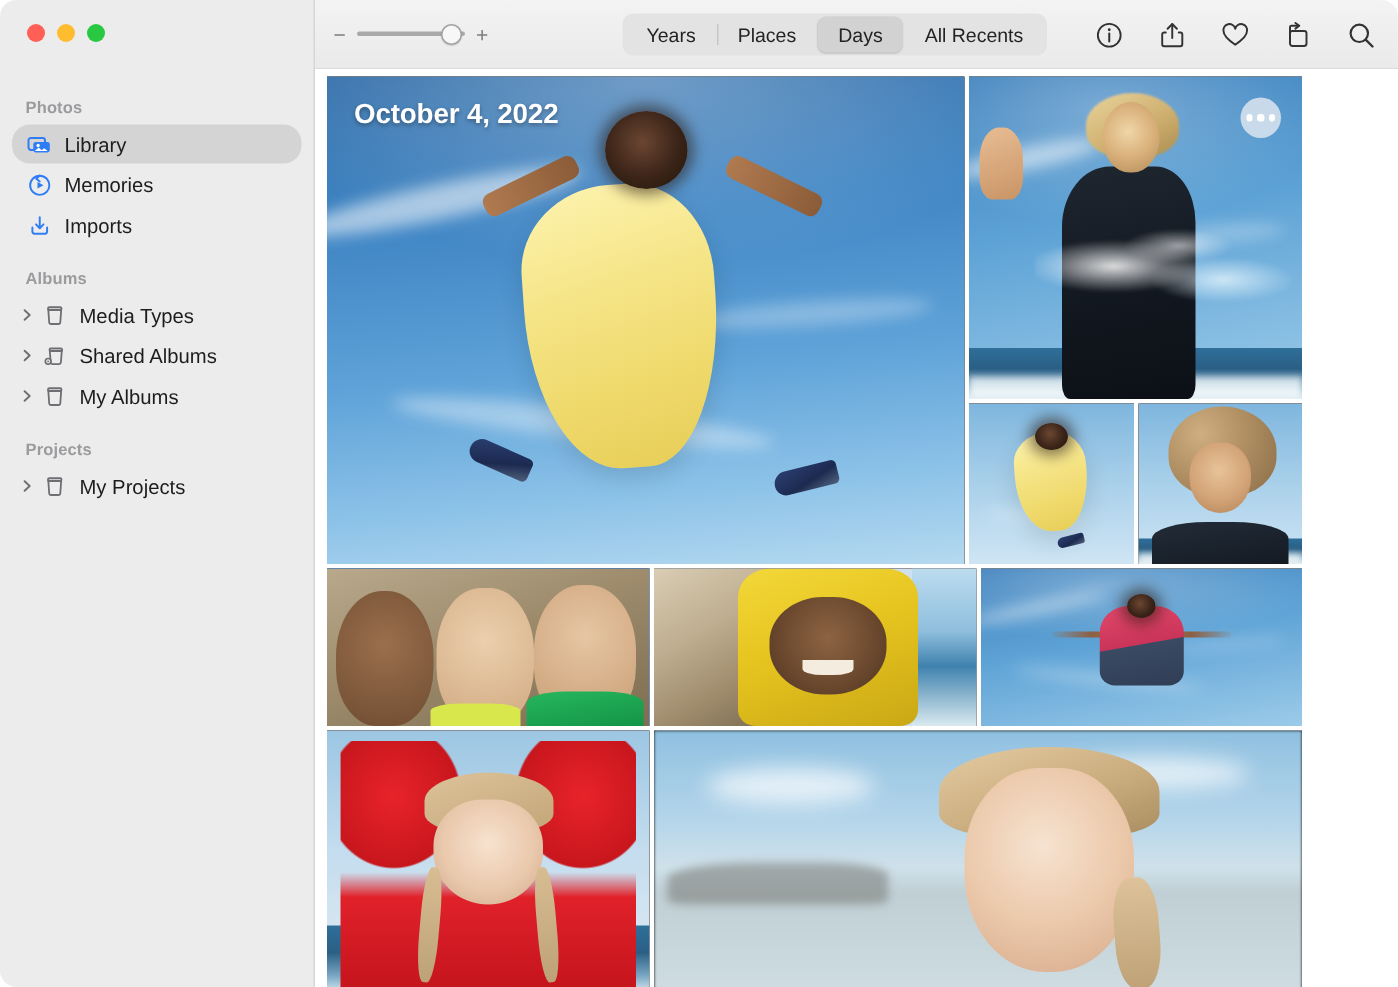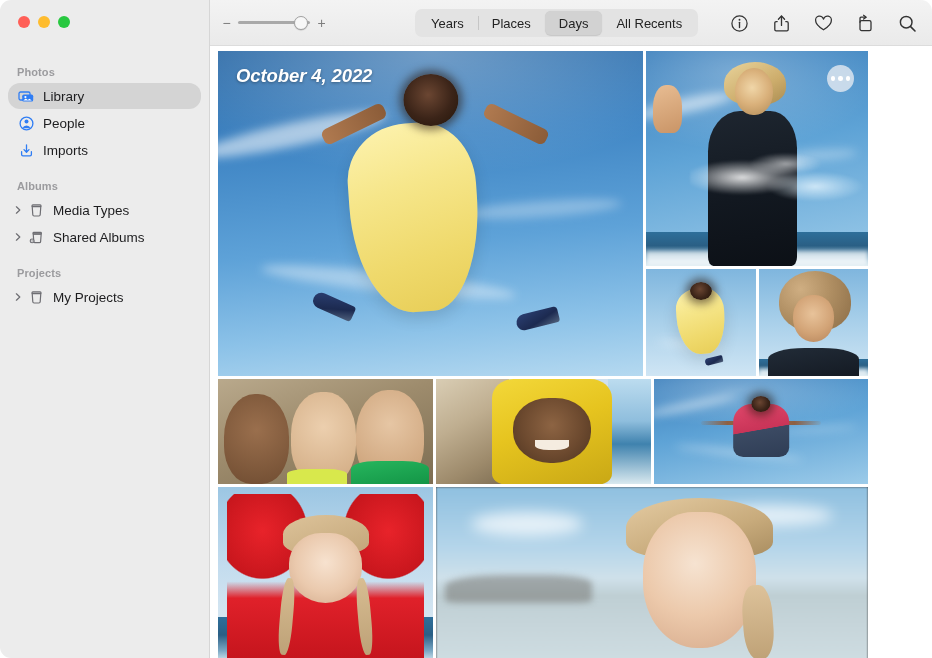--- a/index.html
+++ b/index.html
@@ -232,22 +232,21 @@
   #grid {
     position: absolute;
     left: 8px;
     top: 5px;
     width: 650px;
   }
   .grid-row { display: flex; gap: 3px; margin-bottom: 3px; }
   .cell {
     position: relative;
     overflow: hidden;
-    background: #404040;
-    font-style: italic;
+    background: #000000;
   }
   .cell.selected {
     outline: 3px solid #1a73ec;
     outline-offset: -3px;
     box-shadow: inset 0 0 0 5px #ffffff;
   }
 
   
   #date-overlay {
     position: absolute;
@@ -590,31 +589,31 @@
           <svg width="17" height="17" viewBox="0 0 17 17">
             <rect x="1" y="4" width="11" height="8" rx="1.6" fill="none" stroke="#2f7df4" stroke-width="1.3"></rect>
             <rect x="4.2" y="6.6" width="11" height="7" rx="1.6" fill="#2f7df4"></rect>
             <circle cx="7.4" cy="9" r="1.1" fill="#ffffff"></circle>
             <path d="M5.2 12.6l2.6-2.2 2 1.7 1.6-1.3 2.4 1.8z" fill="#ffffff"></path>
           </svg>
         </span>
         <span class="sb-label">Library</span>
       </div>
 
-
       <div class="sb-item">
         <span class="sb-icon">
           <svg width="17" height="17" viewBox="0 0 17 17">
             <circle cx="8.5" cy="8.5" r="6.4" fill="none" stroke="#2f7df4" stroke-width="1.3"></circle>
-            <circle cx="8.5" cy="6.6" r="2" fill="#2f7df4"></circle>
-            <path d="M4.5 13.2a4.3 4.3 0 0 1 8 0z" fill="#2f7df4"></path>
-          </svg>
-        </span>
-        <span class="sb-label">People</span>
-      </div>
+            <path d="M8.5 2.1 L6.2 4.2 L8.5 6.0" fill="none" stroke="#2f7df4" stroke-width="1.3" stroke-linecap="round" stroke-linejoin="round"></path>
+            <path d="M7.0 6.4 l4.0 2.1 -4.0 2.1 z" fill="#2f7df4"></path>
+          </svg>
+        </span>
+        <span class="sb-label">Memories</span>
+      </div>
+
 
 
 
 
       <div class="sb-item">
         <span class="sb-icon">
           <svg width="17" height="17" viewBox="0 0 17 17">
             <path d="M3.6 9.6 V12.4 a1.4 1.4 0 0 0 1.4 1.4 h7 a1.4 1.4 0 0 0 1.4 -1.4 V9.6" fill="none" stroke="#2f7df4" stroke-width="1.3" stroke-linecap="round"></path>
             <path d="M8.5 2.8 V10.0 M6.0 7.6 L8.5 10.2 L11.0 7.6" fill="none" stroke="#2f7df4" stroke-width="1.3" stroke-linecap="round" stroke-linejoin="round"></path>
           </svg>
@@ -652,20 +651,34 @@
           <svg width="17" height="17" viewBox="0 0 17 17">
             <path d="M5.2 4.8 h8.0 l-0.6 7.8 a1.2 1.2 0 0 1 -1.2 1.1 h-4.4 a1.2 1.2 0 0 1 -1.2 -1.1 z" fill="none" stroke="#6e6e73" stroke-width="1.2" stroke-linejoin="round"></path>
             <rect x="5.0" y="3.3" width="8.4" height="1.8" rx="0.85" fill="none" stroke="#6e6e73" stroke-width="1.2"></rect>
             <circle cx="4.1" cy="11.9" r="1.9" fill="#ececec" stroke="#6e6e73" stroke-width="1.1"></circle>
             <circle cx="4.1" cy="11.9" r="0.6" fill="#6e6e73"></circle>
           </svg>
         </span>
         <span class="sb-label">Shared Albums</span>
       </div>
 
+      <div class="sb-item has-twisty">
+        <span class="sb-twisty">
+          <svg width="10" height="10" viewBox="0 0 10 10">
+            <path d="M3.4 1.8 L6.8 5 L3.4 8.2" fill="none" stroke="#6e6e73" stroke-width="1.25" stroke-linecap="round" stroke-linejoin="round"></path>
+          </svg>
+        </span>
+        <span class="sb-icon">
+          <svg width="17" height="17" viewBox="0 0 17 17">
+            <path d="M4.2 4.4 h8.6 l-0.6 8.4 a1.3 1.3 0 0 1 -1.3 1.2 h-4.8 a1.3 1.3 0 0 1 -1.3 -1.2 z" fill="none" stroke="#6e6e73" stroke-width="1.2" stroke-linejoin="round"></path>
+            <rect x="4.0" y="2.8" width="9.0" height="1.9" rx="0.9" fill="none" stroke="#6e6e73" stroke-width="1.2"></rect>
+          </svg>
+        </span>
+        <span class="sb-label">My Albums</span>
+      </div>
 
       <div class="sb-gap"></div>
 
       <div class="sb-section-title">Projects</div>
 
       <div class="sb-item has-twisty">
         <span class="sb-twisty">
           <svg width="10" height="10" viewBox="0 0 10 10">
             <path d="M3.4 1.8 L6.8 5 L3.4 8.2" fill="none" stroke="#6e6e73" stroke-width="1.25" stroke-linecap="round" stroke-linejoin="round"></path>
           </svg>

